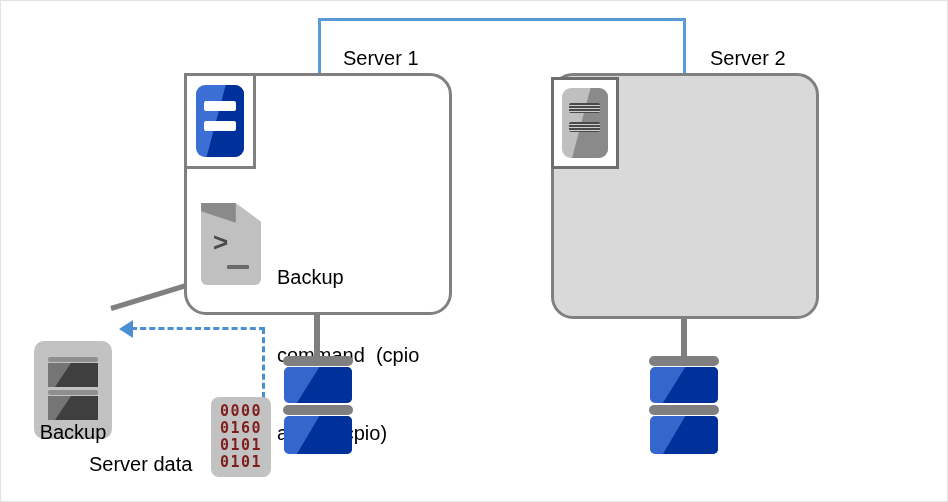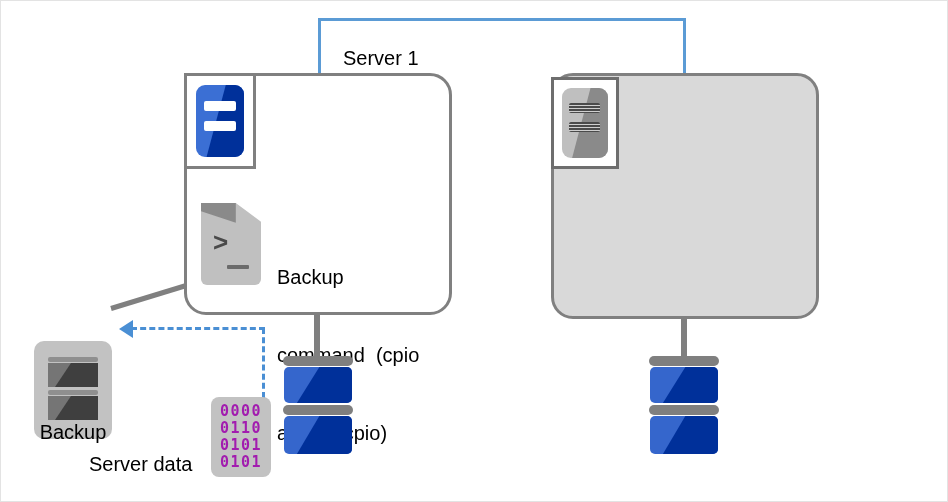--- a/index.html
+++ b/index.html
@@ -147,21 +147,21 @@
     flex-direction: column;
     align-items: center;
     justify-content: center;
   }
   .binary-row {
     font-family: "DejaVu Sans Mono", monospace;
     font-weight: bold;
     font-size: 15px;
     line-height: 17px;
     letter-spacing: 1.5px;
-    color: #a21caf;
+    color: #7f1d1d;
     white-space: pre;
   }
 
   
   .blue-bracket {
     border-top: 3px solid #5b9bd5;
     border-left: 3px solid #5b9bd5;
     border-right: 3px solid #5b9bd5;
     box-sizing: border-box;
   }
@@ -186,20 +186,21 @@
 </style>
 </head>
 <body>
 
 <div id="canvas">
 
   <div class="abs blue-bracket" style="left:317px; top:17px; width:368px; height:58px;"></div>
 
   <div class="abs label" style="left:342px; top:44px; width:160px;">Server 1</div>
 
+  <div class="abs label" style="left:709px; top:44px; width:160px;">Server 2</div>
 
   <div class="abs server-box active" style="left:183px; top:72px; width:268px; height:242px;"></div>
 
   <div class="abs server-badge" style="left:183px; top:72px; width:72px; height:96px;">
     <div class="badge-inner blue" style="width:48px; height:72px;">
       <div class="badge-diag" style="background:#00309a; clip-path:polygon(62% 0, 100% 0, 100% 100%, 22% 100%);"></div>
       <div class="badge-bar white" style="left:8px; top:16px; width:32px; height:10px;"></div>
       <div class="badge-bar white" style="left:8px; top:36px; width:32px; height:10px;"></div>
     </div>
   </div>
@@ -273,20 +274,20 @@
     <div>Backup</div>
     <div>device</div>
   </div>
 
   <div class="abs dash-v" style="left:261px; top:327px; width:3px; height:70px;"></div>
   <div class="abs dash-h" style="left:130px; top:326px; width:134px; height:3px;"></div>
   <div class="abs arrow-head" style="left:118px; top:319px;"></div>
 
   <div class="abs binary-block" style="left:210px; top:396px; width:60px; height:80px;">
     <div class="binary-row">0000</div>
-    <div class="binary-row">0110</div>
+    <div class="binary-row">0160</div>
     <div class="binary-row">0101</div>
     <div class="binary-row">0101</div>
   </div>
 
   <div class="abs label" style="left:88px; top:450px; width:150px;">Server data</div>
 
 </div>
 
 </body></html>

